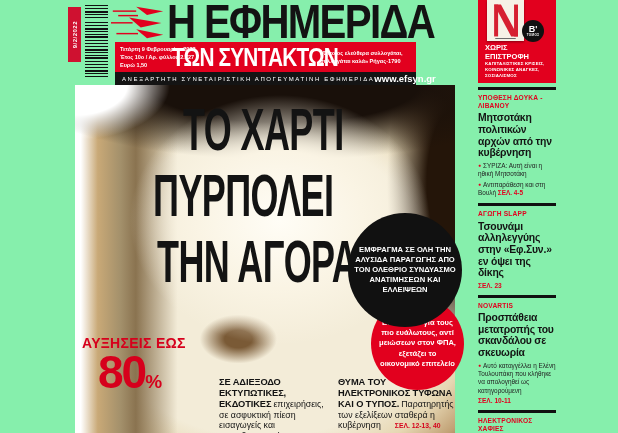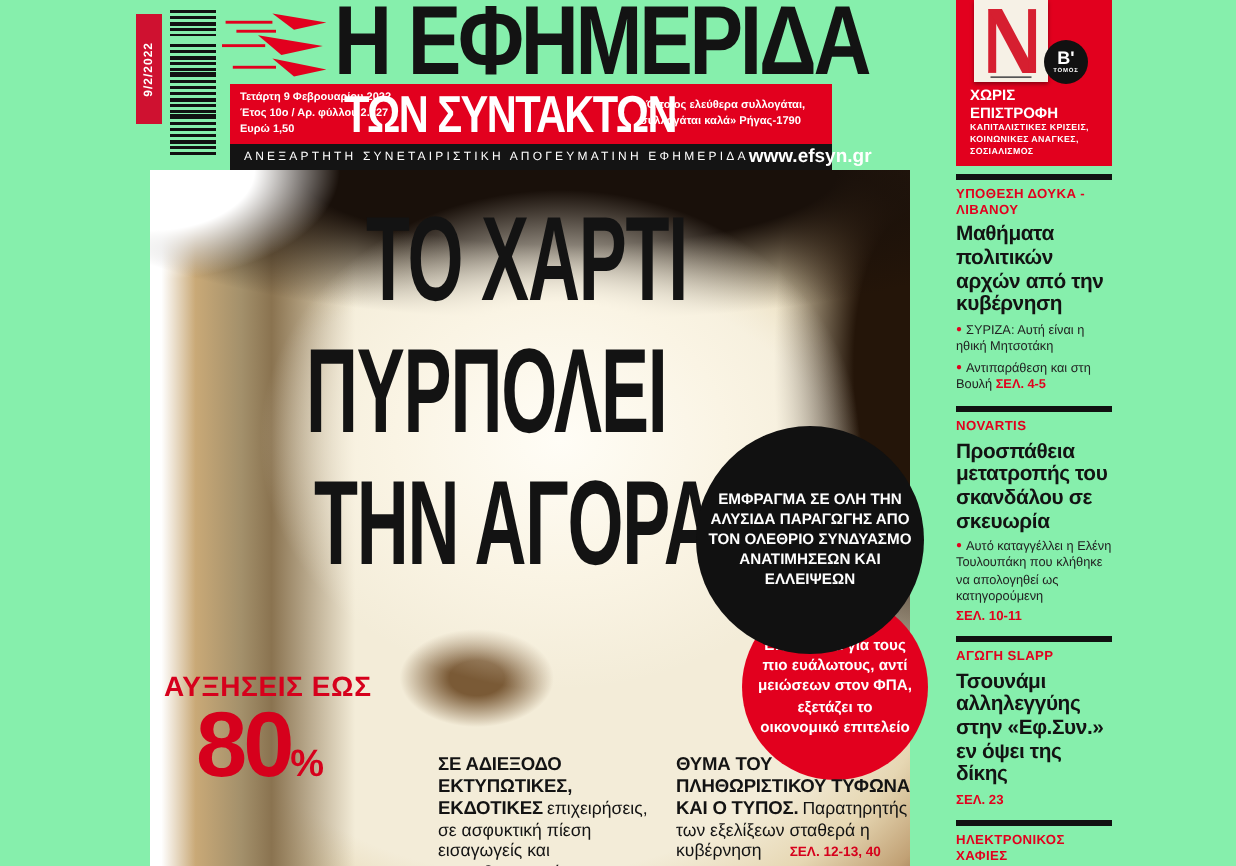--- a/index.html
+++ b/index.html
@@ -152,53 +152,53 @@
     <div class="fact fact-1">
       <div class="kick">ΑΥΞΗΣΕΙΣ ΕΩΣ</div>
       <div class="bignum"><span class="n">80</span><span class="p">%</span></div>
     </div>
 
     <div class="fact fact-2">
       <div class="fact-norm"><span class="fact-body fb">ΣΕ ΑΔΙΕΞΟΔΟ ΕΚΤΥΠΩΤΙΚΕΣ, ΕΚΔΟΤΙΚΕΣ</span><span>επιχειρήσεις, σε ασφυκτική πίεση εισαγωγείς και χαρτοβιομηχανία</span></div>
     </div>
 
     <div class="fact fact-3">
-      <div class="fact-norm"><span class="fact-body fb">ΘΥΜΑ ΤΟΥ ΠΛΗΘΩΡΙΣΤΙΚΟΥ ΤΥΦΩΝΑ ΚΑΙ Ο ΤΥΠΟΣ.</span><span>Παρατηρητής των εξελίξεων σταθερά η κυβέρνηση</span><span class="fact-page">ΣΕΛ. 12-13, 40</span></div>
+      <div class="fact-norm"><span class="fact-body fb">ΘΥΜΑ ΤΟΥ ΗΛΕΚΤΡΟΝΙΚΟΣ ΤΥΦΩΝΑ ΚΑΙ Ο ΤΥΠΟΣ.</span><span>Παρατηρητής των εξελίξεων σταθερά η κυβέρνηση</span><span class="fact-page">ΣΕΛ. 12-13, 40</span></div>
     </div>
   </div>
 
   <div class="sidebar">
 
     <section class="sb-article">
       <div class="sb-rule"></div>
       <div class="kicker">ΥΠΟΘΕΣΗ ΔΟΥΚΑ - ΛΙΒΑΝΟΥ</div>
-      <h3>Μαθήματα πολιτικών αρχών από την κυβέρνηση</h3>
+      <h3>Μητσοτάκη πολιτικών αρχών από την κυβέρνηση</h3>
       <ul>
         <li><span class="dot">●</span><span>ΣΥΡΙΖΑ: Αυτή είναι η ηθική Μητσοτάκη</span></li>
         <li><span class="dot">●</span><span>Αντιπαράθεση και στη Βουλή</span> <span class="pageref">ΣΕΛ. 4-5</span></li>
       </ul>
+    </section>
+
+    <section class="sb-article">
+      <div class="sb-rule"></div>
+      <div class="kicker">ΑΓΩΓΗ SLAPP</div>
+      <h3>Τσουνάμι αλληλεγγύης στην «Εφ.Συν.» εν όψει της δίκης</h3>
+      <div class="sb-page">ΣΕΛ. 23</div>
     </section>
 
     <section class="sb-article">
       <div class="sb-rule"></div>
       <div class="kicker">NOVARTIS</div>
       <h3>Προσπάθεια μετατροπής του σκανδάλου σε σκευωρία</h3>
       <ul>
         <li><span class="dot">●</span><span>Αυτό καταγγέλλει η Ελένη Τουλουπάκη που κλήθηκε να απολογηθεί ως κατηγορούμενη</span></li>
       </ul>
       <div class="sb-page">ΣΕΛ. 10-11</div>
     </section>
 
     <section class="sb-article">
       <div class="sb-rule"></div>
-      <div class="kicker">ΑΓΩΓΗ SLAPP</div>
-      <h3>Τσουνάμι αλληλεγγύης στην «Εφ.Συν.» εν όψει της δίκης</h3>
-      <div class="sb-page">ΣΕΛ. 23</div>
-    </section>
-
-    <section class="sb-article">
-      <div class="sb-rule"></div>
       <div class="kicker">ΗΛΕΚΤΡΟΝΙΚΟΣ ΧΑΦΙΕΣ</div>
 
     </section>
 
   </div>
 </div>
 
 </body></html>

